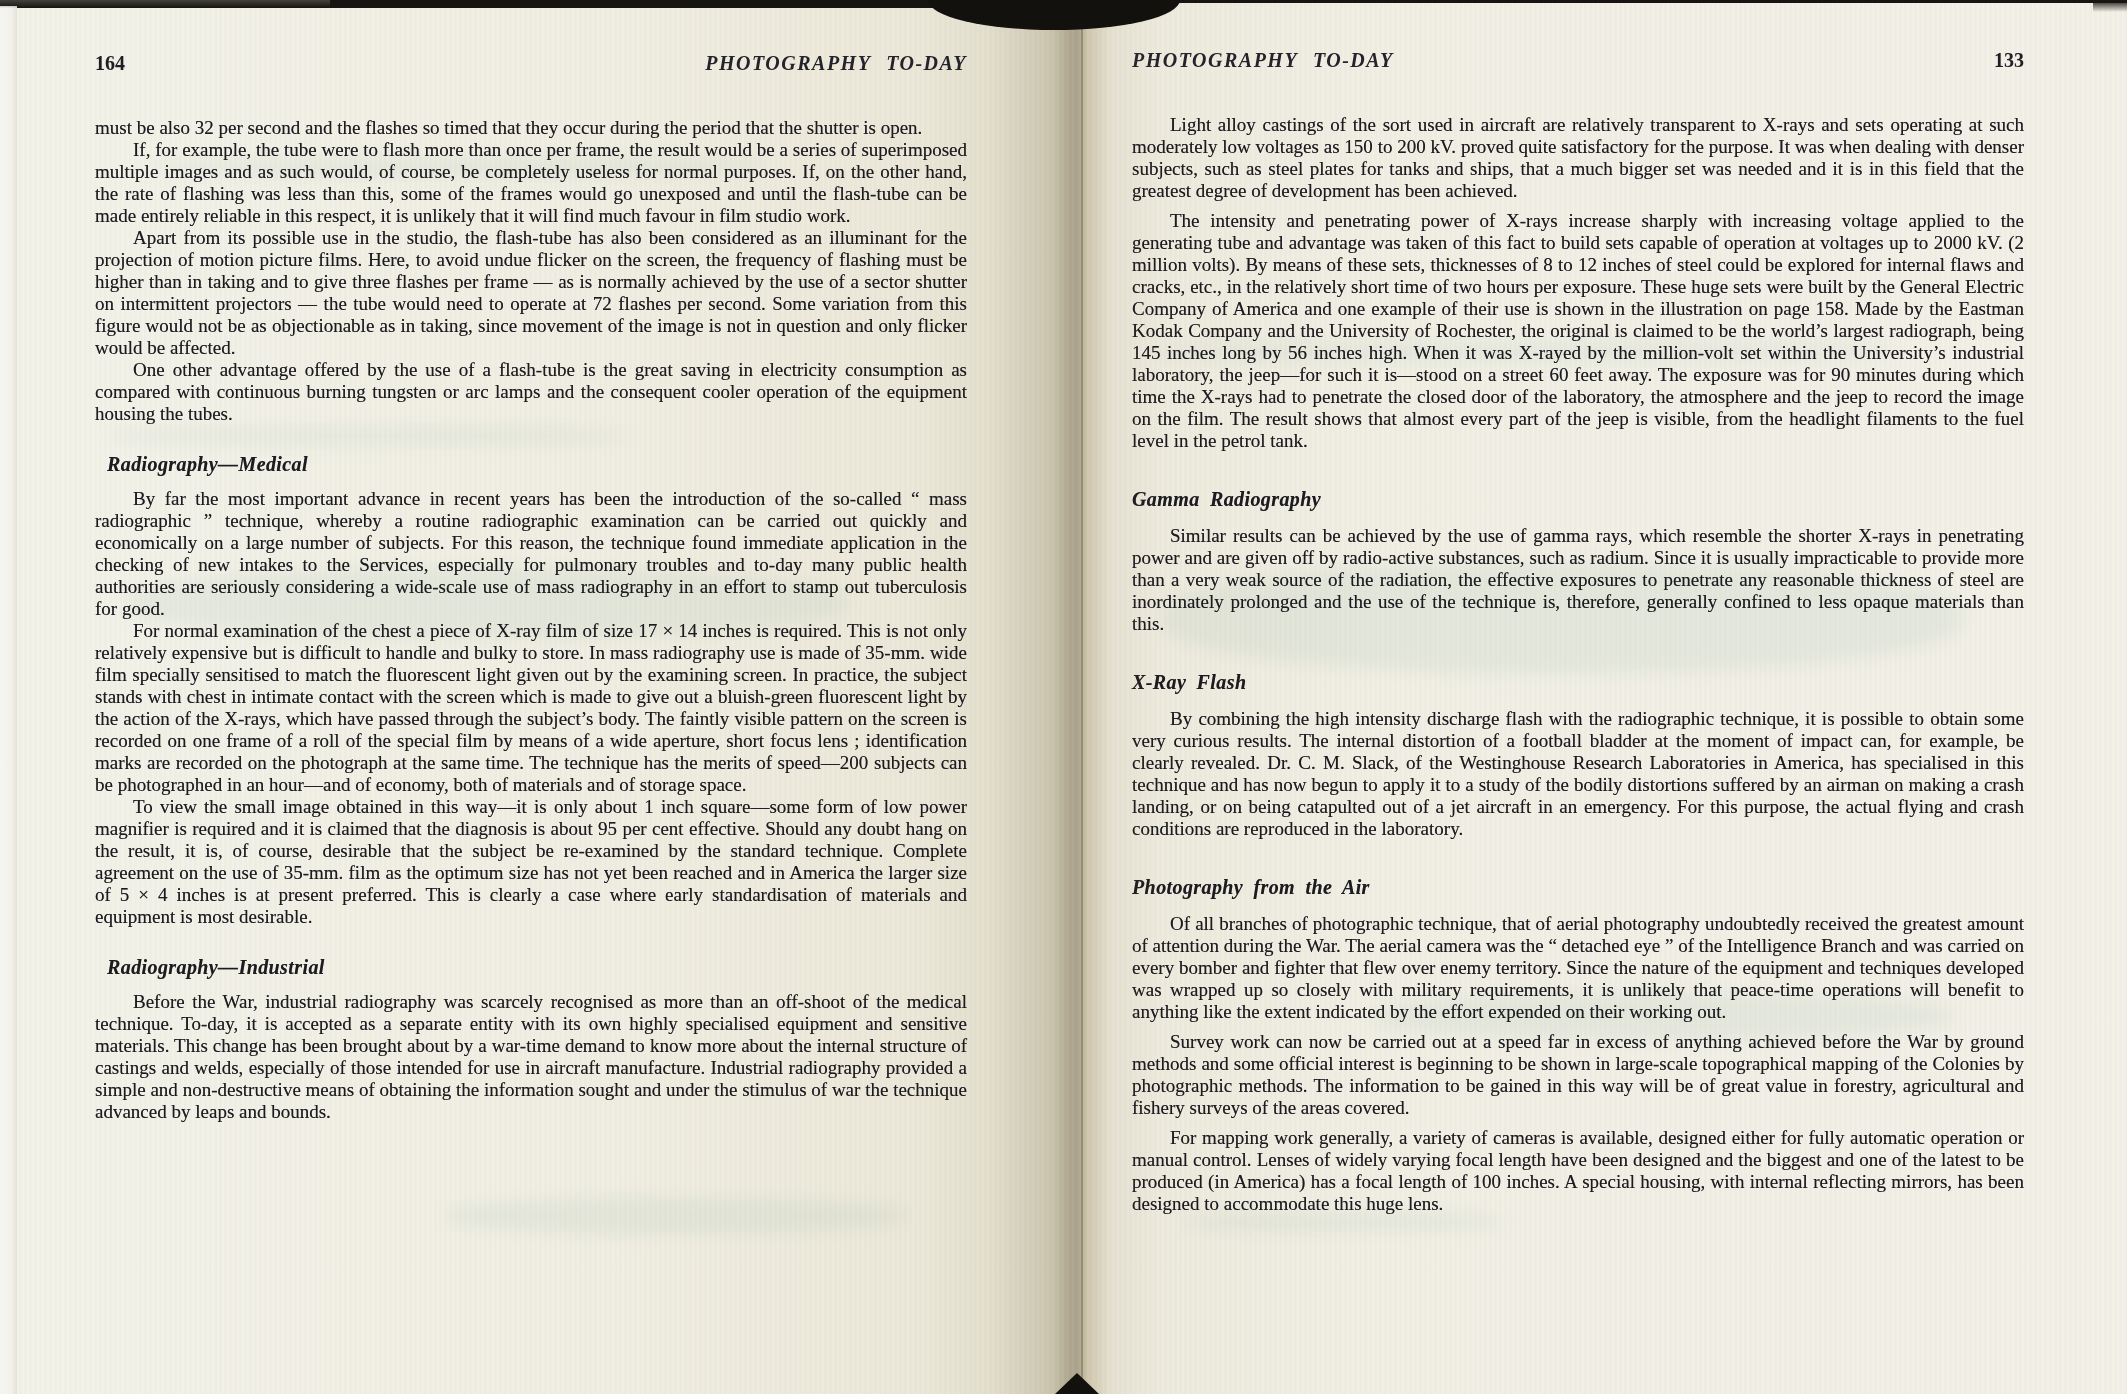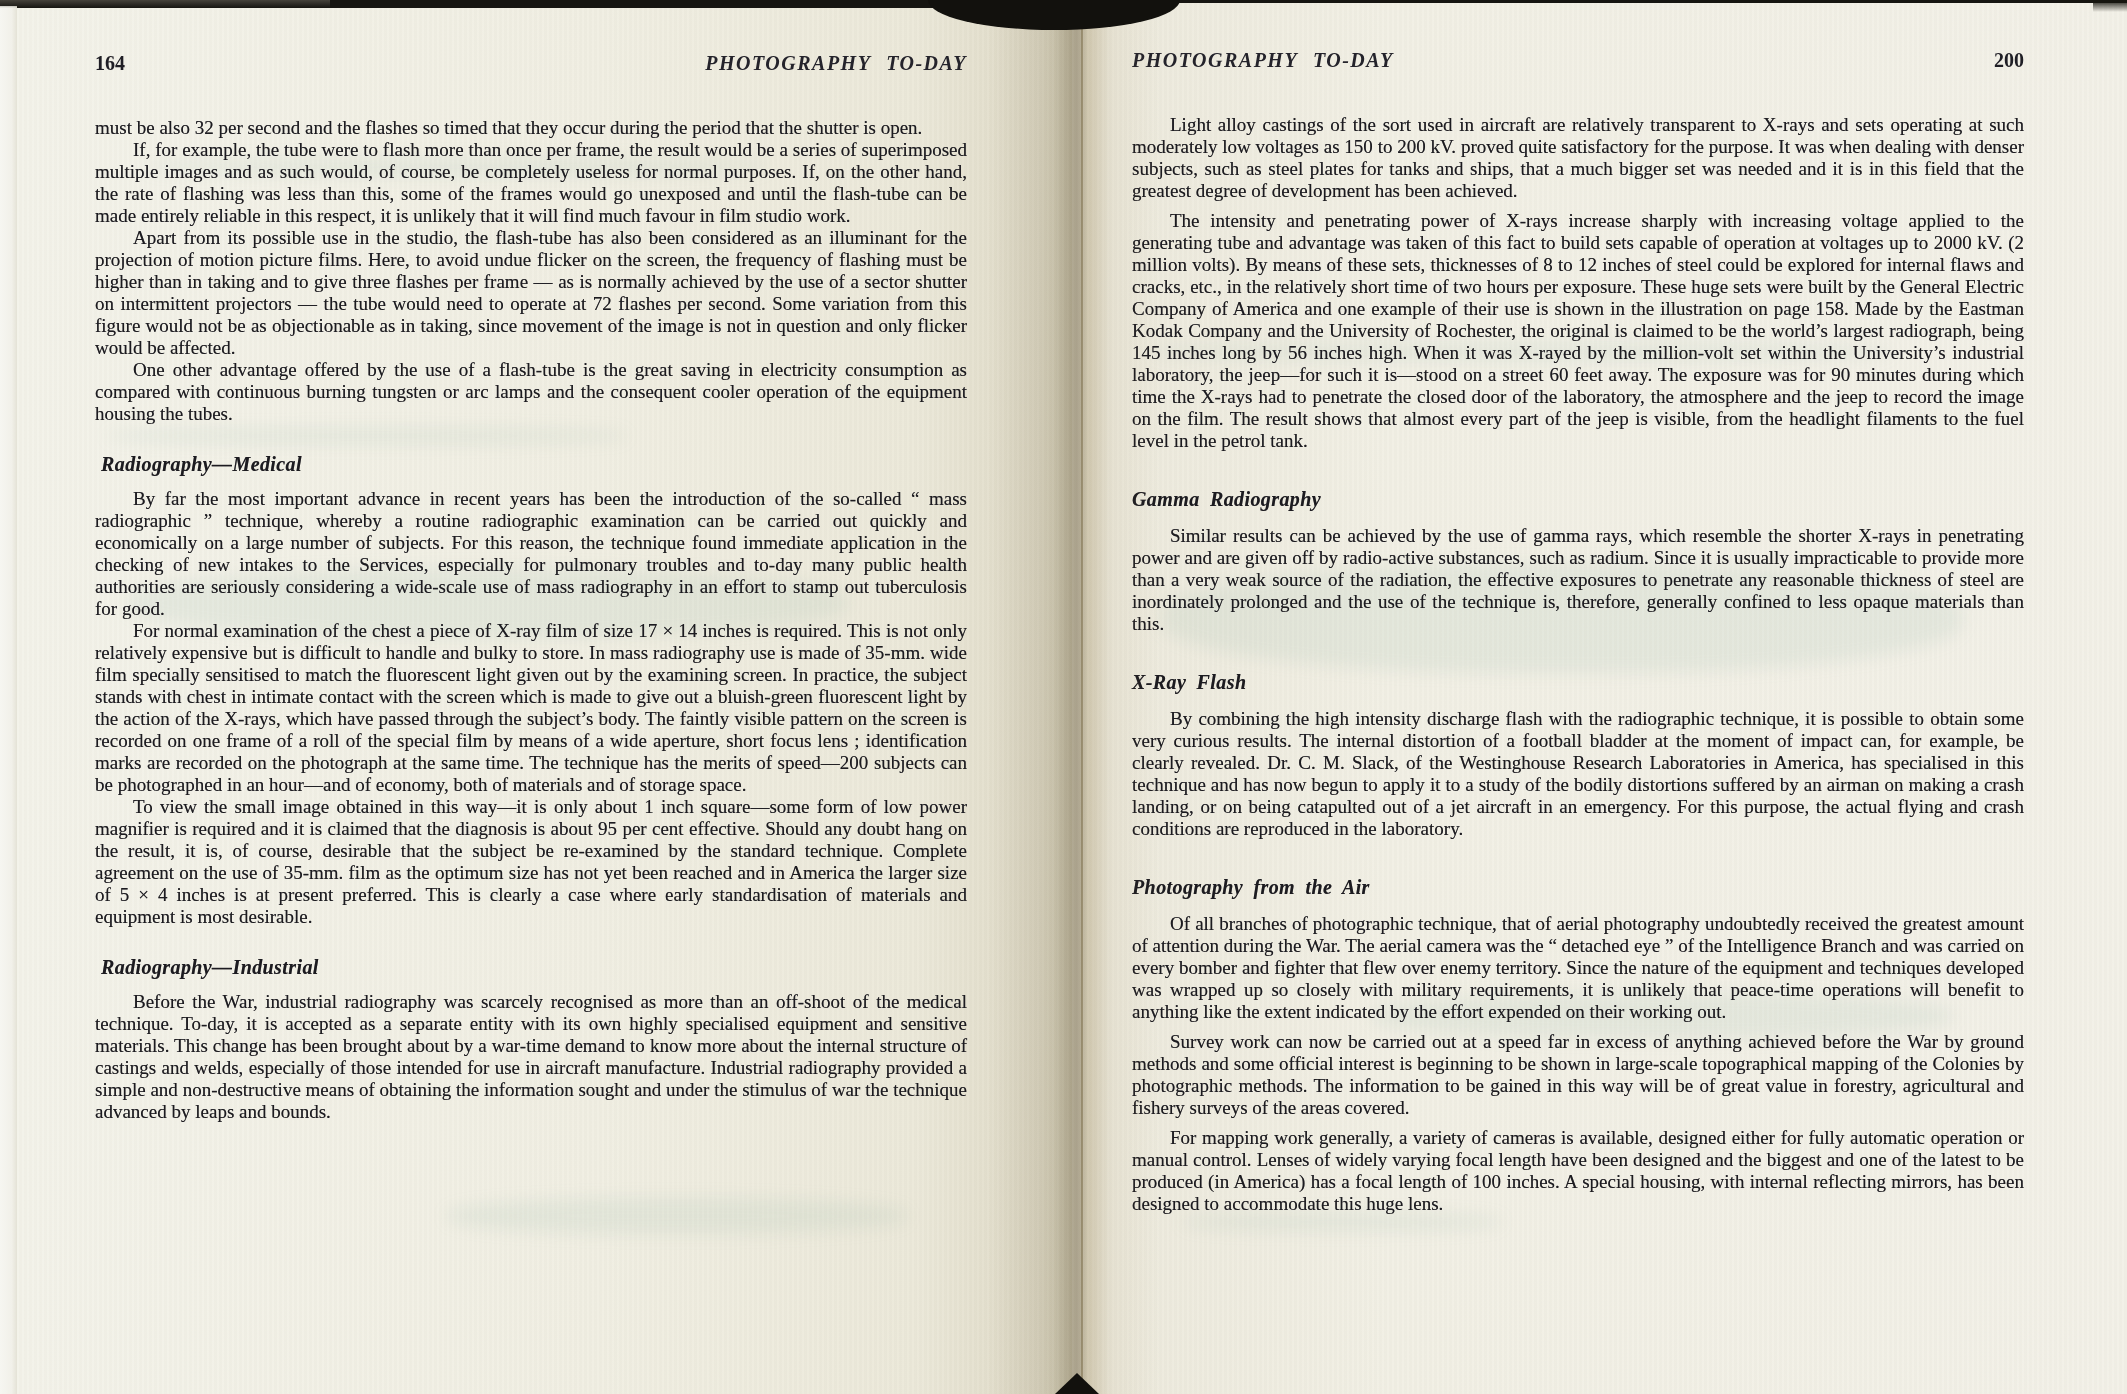--- a/index.html
+++ b/index.html
@@ -81,21 +81,21 @@
     text-shadow: 0 0 0.4px rgba(25,24,30,0.55);
   }
   .page-right .para { margin-bottom: 8px; }
   .indent { text-indent: 38px; }
   .section-heading {
     font-size: 20px;
     font-style: italic;
     font-weight: bold;
     letter-spacing: 0.4px;
     word-spacing: 5px;
-    margin: 28px 0 12px 6px;
+    margin: 28px 0 12px 12px;
     text-shadow: 0 0 0.4px rgba(25,24,30,0.5);
   }
   .page-right .section-heading { margin: 36px 0 14px 0; }
   .smudge {
     position: absolute;
     background: rgba(140, 178, 165, 0.13);
     filter: blur(8px);
     border-radius: 45%;
     z-index: 1;
     pointer-events: none;
@@ -184,21 +184,21 @@
   </div>
 
   <div class="page page-right">
     <div class="smudge" style="left:80px; top:340px; width:740px; height:18px;"></div>
     <div class="smudge" style="left:90px; top:560px; width:800px; height:110px;"></div>
     <div class="smudge" style="left:300px; top:990px; width:580px; height:46px;"></div>
     <div class="smudge" style="left:110px; top:1210px; width:320px; height:18px;"></div>
 
     <div class="page-header">
       <span class="running-head">PHOTOGRAPHY TO-DAY</span>
-      <span class="folio">200</span>
+      <span class="folio">133</span>
     </div>
 
     <div class="page-body">
       <p class="para indent">Light alloy castings of the sort used in aircraft are relatively transparent to X-rays and sets operating at such moderately low voltages as 150 to 200 kV. proved quite satisfactory for the purpose.  It was when dealing with denser subjects, such as steel plates for tanks and ships, that a much bigger set was needed and it is in this field that the greatest degree of development has been achieved.</p>
       <p class="para indent">The intensity and penetrating power of X-rays increase sharply with increasing voltage applied to the generating tube and advantage was taken of this fact to build sets capable of operation at voltages up to 2000 kV. (2 million volts).  By means of these sets, thicknesses of 8 to 12 inches of steel could be explored for internal flaws and cracks, etc., in the relatively short time of two hours per exposure.  These huge sets were built by the General Electric Company of America and one example of their use is shown in the illustration on page 158.  Made by the Eastman Kodak Company and the University of Rochester, the original is claimed to be the world’s largest radiograph, being 145 inches long by 56 inches high.  When it was X-rayed by the million-volt set within the University’s industrial laboratory, the jeep—for such it is—stood on a street 60 feet away.  The exposure was for 90 minutes during which time the X-rays had to penetrate the closed door of the laboratory, the atmosphere and the jeep to record the image on the film.  The result shows that almost every part of the jeep is visible, from the headlight filaments to the fuel level in the petrol tank.</p>
 
       <h3 class="section-heading">Gamma Radiography</h3>
       <p class="para indent">Similar results can be achieved by the use of gamma rays, which resemble the shorter X-rays in penetrating power and are given off by radio-active substances, such as radium.  Since it is usually impracticable to provide more than a very weak source of the radiation, the effective exposures to penetrate any reasonable thickness of steel are inordinately prolonged and the use of the technique is, therefore, generally confined to less opaque materials than this.</p>
 
       <h3 class="section-heading">X-Ray Flash</h3>

